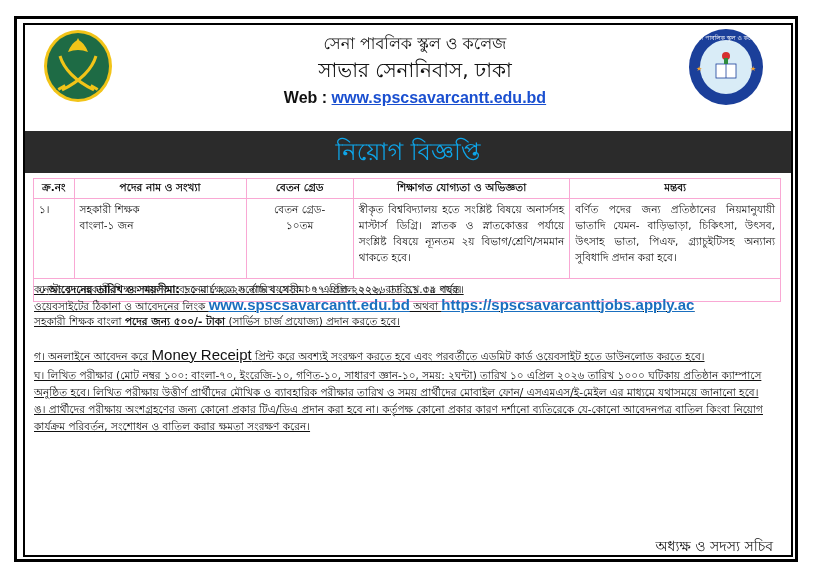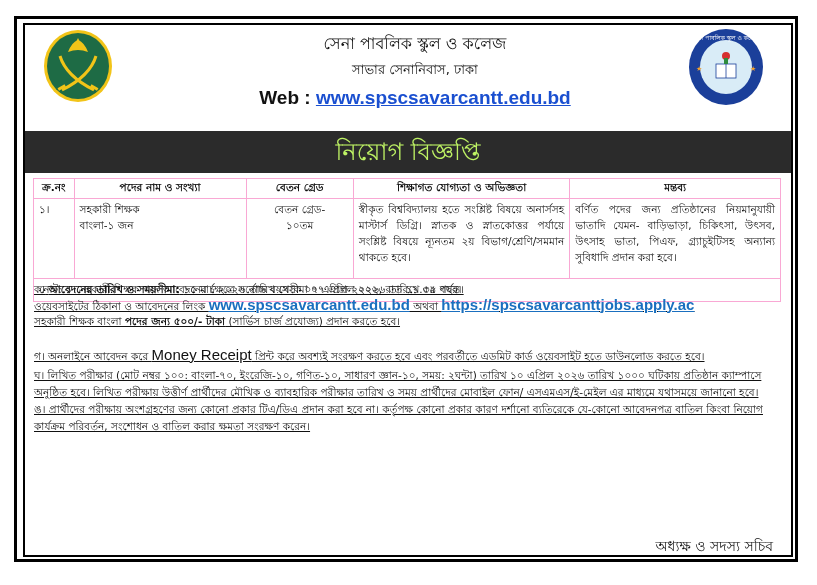--- a/index.html
+++ b/index.html
@@ -7,26 +7,26 @@
          font-family: "DejaVu Sans", "Liberation Sans", sans-serif; color: #111; }
   .outer { position: absolute; left: 14px; top: 16px; width: 784px; height: 546px;
            border: 3px solid #000; box-sizing: border-box; }
   .inner { position: absolute; left: 23px; top: 23px; width: 770px; height: 534px;
            border: 2px solid #000; box-sizing: border-box; }
   .header { position: absolute; left: 25px; top: 25px; width: 766px; height: 110px; padding-left: 24px; }
   .logo-left { position: absolute; left: 17px; top: 3px; width: 72px; height: 76px; }
   .logo-right { position: absolute; left: 663px; top: 3px; width: 76px; height: 78px; }
   .title-block { position: absolute; left: 150px; top: 6px; width: 480px; text-align: center; }
   .title-block .l1 { font-size: 16px; line-height: 26px; }
-  .title-block .l2 { font-size: 13px; line-height: 26px; }
-  .title-block .l3 { font-size: 19px; line-height: 30px; font-weight: bold;
+  .title-block .l2 { font-size: 20px; line-height: 26px; }
+  .title-block .l3 { font-size: 16px; line-height: 30px; font-weight: bold;
                      font-family: "Liberation Sans", sans-serif; }
   .title-block .l3 a { color: #1a4fd0; text-decoration: underline; }
   .banner { position: absolute; left: 25px; top: 131px; width: 766px; height: 42px;
-            background: #2b2b2b; color: #bef264; text-align: center; font-size: 24px;
+            background: #2b2b2b; color: #0ea5e9; text-align: center; font-size: 24px;
             line-height: 42px; }
   table.posts { position: absolute; left: 33px; top: 178px; width: 748px;
                 border-collapse: collapse; font-size: 10.5px; }
   table.posts td, table.posts th { border: 1px solid #f9a8d4; padding: 2px 5px; vertical-align: top; }
   table.posts th { font-weight: normal; text-align: center; height: 16px; padding: 1px 4px; font-weight: bold; font-size: 10.5px; }
   table.posts td { line-height: 16px; }
   td.sl { width: 30px; text-align: left; }
   td.post { width: 168px; }
   td.grade { width: 100px; text-align: center; }
   td.qual { width: 214px; text-align: justify; }

